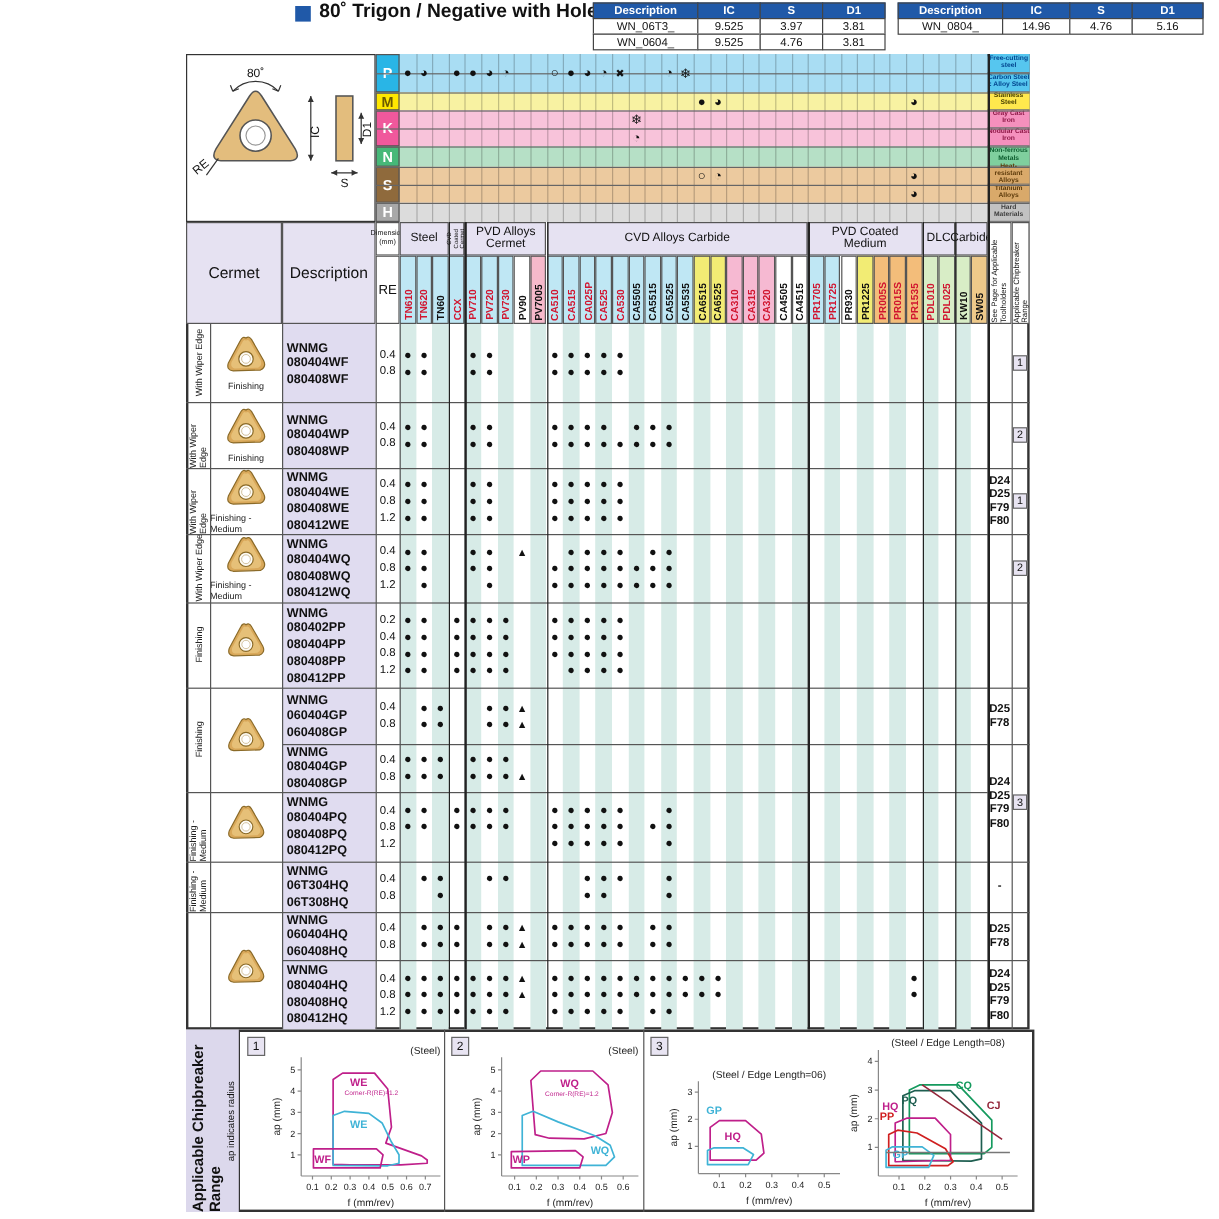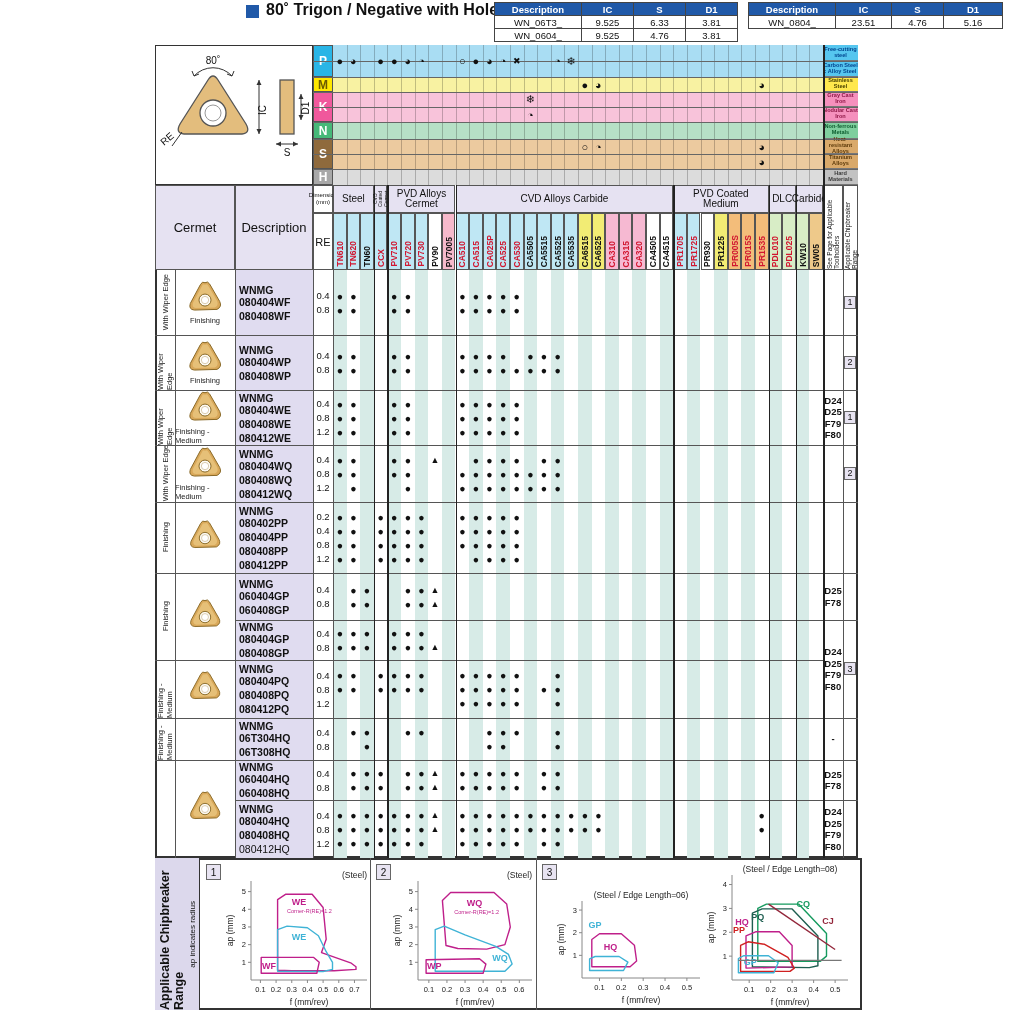--- a/index.html
+++ b/index.html
@@ -15,32 +15,32 @@
 <div id="app">
   <div class="abs" style="left:246px;top:5px;width:13px;height:13px;background:#2059a8;"></div>
   <div class="abs" style="left:266px;top:1px;font-size:16px;font-weight:bold;">80˚ Trigon / Negative with Hole</div>
   <div id="spec-tables">
       <div class="abs" style="left: 494px; top: 2px; width: 88px; height: 14px; border: 1px solid rgb(68, 68, 68); background: rgb(32, 89, 168); color: rgb(255, 255, 255); font-size: 9.5px; display: flex; align-items: center; justify-content: center; font-weight: bold;">Description</div>
       <div class="abs" style="left: 581px; top: 2px; width: 53px; height: 14px; border: 1px solid rgb(68, 68, 68); background: rgb(32, 89, 168); color: rgb(255, 255, 255); font-size: 9.5px; display: flex; align-items: center; justify-content: center; font-weight: bold;">IC</div>
       <div class="abs" style="left: 633px; top: 2px; width: 53px; height: 14px; border: 1px solid rgb(68, 68, 68); background: rgb(32, 89, 168); color: rgb(255, 255, 255); font-size: 9.5px; display: flex; align-items: center; justify-content: center; font-weight: bold;">S</div>
       <div class="abs" style="left: 685px; top: 2px; width: 53px; height: 14px; border: 1px solid rgb(68, 68, 68); background: rgb(32, 89, 168); color: rgb(255, 255, 255); font-size: 9.5px; display: flex; align-items: center; justify-content: center; font-weight: bold;">D1</div>
       <div class="abs" style="left: 494px; top: 15px; width: 88px; height: 14px; border: 1px solid rgb(68, 68, 68); background: rgb(255, 255, 255); color: rgb(17, 17, 17); font-size: 9.5px; display: flex; align-items: center; justify-content: center;">WN_06T3_</div>
       <div class="abs" style="left: 581px; top: 15px; width: 53px; height: 14px; border: 1px solid rgb(68, 68, 68); background: rgb(255, 255, 255); color: rgb(17, 17, 17); font-size: 9.5px; display: flex; align-items: center; justify-content: center;">9.525</div>
-      <div class="abs" style="left: 633px; top: 15px; width: 53px; height: 14px; border: 1px solid rgb(68, 68, 68); background: rgb(255, 255, 255); color: rgb(17, 17, 17); font-size: 9.5px; display: flex; align-items: center; justify-content: center;">6.33</div>
+      <div class="abs" style="left: 633px; top: 15px; width: 53px; height: 14px; border: 1px solid rgb(68, 68, 68); background: rgb(255, 255, 255); color: rgb(17, 17, 17); font-size: 9.5px; display: flex; align-items: center; justify-content: center;">3.97</div>
       <div class="abs" style="left: 685px; top: 15px; width: 53px; height: 14px; border: 1px solid rgb(68, 68, 68); background: rgb(255, 255, 255); color: rgb(17, 17, 17); font-size: 9.5px; display: flex; align-items: center; justify-content: center;">3.81</div>
       <div class="abs" style="left: 494px; top: 28px; width: 88px; height: 14px; border: 1px solid rgb(68, 68, 68); background: rgb(255, 255, 255); color: rgb(17, 17, 17); font-size: 9.5px; display: flex; align-items: center; justify-content: center;">WN_0604_</div>
       <div class="abs" style="left: 581px; top: 28px; width: 53px; height: 14px; border: 1px solid rgb(68, 68, 68); background: rgb(255, 255, 255); color: rgb(17, 17, 17); font-size: 9.5px; display: flex; align-items: center; justify-content: center;">9.525</div>
       <div class="abs" style="left: 633px; top: 28px; width: 53px; height: 14px; border: 1px solid rgb(68, 68, 68); background: rgb(255, 255, 255); color: rgb(17, 17, 17); font-size: 9.5px; display: flex; align-items: center; justify-content: center;">4.76</div>
       <div class="abs" style="left: 685px; top: 28px; width: 53px; height: 14px; border: 1px solid rgb(68, 68, 68); background: rgb(255, 255, 255); color: rgb(17, 17, 17); font-size: 9.5px; display: flex; align-items: center; justify-content: center;">3.81</div>
       <div class="abs" style="left: 748px; top: 2px; width: 88px; height: 14px; border: 1px solid rgb(68, 68, 68); background: rgb(32, 89, 168); color: rgb(255, 255, 255); font-size: 9.5px; display: flex; align-items: center; justify-content: center; font-weight: bold;">Description</div>
       <div class="abs" style="left: 835px; top: 2px; width: 57px; height: 14px; border: 1px solid rgb(68, 68, 68); background: rgb(32, 89, 168); color: rgb(255, 255, 255); font-size: 9.5px; display: flex; align-items: center; justify-content: center; font-weight: bold;">IC</div>
       <div class="abs" style="left: 891px; top: 2px; width: 53px; height: 14px; border: 1px solid rgb(68, 68, 68); background: rgb(32, 89, 168); color: rgb(255, 255, 255); font-size: 9.5px; display: flex; align-items: center; justify-content: center; font-weight: bold;">S</div>
       <div class="abs" style="left: 943px; top: 2px; width: 60px; height: 14px; border: 1px solid rgb(68, 68, 68); background: rgb(32, 89, 168); color: rgb(255, 255, 255); font-size: 9.5px; display: flex; align-items: center; justify-content: center; font-weight: bold;">D1</div>
       <div class="abs" style="left: 748px; top: 15px; width: 88px; height: 14px; border: 1px solid rgb(68, 68, 68); background: rgb(255, 255, 255); color: rgb(17, 17, 17); font-size: 9.5px; display: flex; align-items: center; justify-content: center;">WN_0804_</div>
-      <div class="abs" style="left: 835px; top: 15px; width: 57px; height: 14px; border: 1px solid rgb(68, 68, 68); background: rgb(255, 255, 255); color: rgb(17, 17, 17); font-size: 9.5px; display: flex; align-items: center; justify-content: center;">23.51</div>
+      <div class="abs" style="left: 835px; top: 15px; width: 57px; height: 14px; border: 1px solid rgb(68, 68, 68); background: rgb(255, 255, 255); color: rgb(17, 17, 17); font-size: 9.5px; display: flex; align-items: center; justify-content: center;">14.96</div>
       <div class="abs" style="left: 891px; top: 15px; width: 53px; height: 14px; border: 1px solid rgb(68, 68, 68); background: rgb(255, 255, 255); color: rgb(17, 17, 17); font-size: 9.5px; display: flex; align-items: center; justify-content: center;">4.76</div>
       <div class="abs" style="left: 943px; top: 15px; width: 60px; height: 14px; border: 1px solid rgb(68, 68, 68); background: rgb(255, 255, 255); color: rgb(17, 17, 17); font-size: 9.5px; display: flex; align-items: center; justify-content: center;">5.16</div>
     </div>
   <div id="main-table">
       <div class="abs" style="left: 155px; top: 45px; width: 703px; height: 813px; border: 2px solid rgb(51, 51, 51);"></div>
       <div class="abs" style="left: 333px; top: 270px; width: 13.6111px; height: 588px; background: rgb(215, 235, 231);"></div>
       <div class="abs" style="left: 360.222px; top: 270px; width: 13.6111px; height: 588px; background: rgb(215, 235, 231);"></div>
       <div class="abs" style="left: 387.444px; top: 270px; width: 13.6111px; height: 588px; background: rgb(215, 235, 231);"></div>
       <div class="abs" style="left: 414.667px; top: 270px; width: 13.6111px; height: 588px; background: rgb(215, 235, 231);"></div>
       <div class="abs" style="left: 441.889px; top: 270px; width: 13.6111px; height: 588px; background: rgb(215, 235, 231);"></div>
@@ -756,21 +756,21 @@
       <div class="abs" style="left: 484.028px; top: 822px; width: 11px; height: 14px; display: flex; align-items: center; justify-content: center; font-size: 10.5px; color: rgb(17, 17, 17);">●</div>
       <div class="abs" style="left: 497.639px; top: 822px; width: 11px; height: 14px; display: flex; align-items: center; justify-content: center; font-size: 10.5px; color: rgb(17, 17, 17);">●</div>
       <div class="abs" style="left: 511.25px; top: 822px; width: 11px; height: 14px; display: flex; align-items: center; justify-content: center; font-size: 10.5px; color: rgb(17, 17, 17);">●</div>
       <div class="abs" style="left: 524.861px; top: 822px; width: 11px; height: 14px; display: flex; align-items: center; justify-content: center; font-size: 10.5px; color: rgb(17, 17, 17);">●</div>
       <div class="abs" style="left: 538.472px; top: 822px; width: 11px; height: 14px; display: flex; align-items: center; justify-content: center; font-size: 10.5px; color: rgb(17, 17, 17);">●</div>
       <div class="abs" style="left: 552.083px; top: 822px; width: 11px; height: 14px; display: flex; align-items: center; justify-content: center; font-size: 10.5px; color: rgb(17, 17, 17);">●</div>
       <div class="abs" style="left: 565.694px; top: 822px; width: 11px; height: 14px; display: flex; align-items: center; justify-content: center; font-size: 10.5px; color: rgb(17, 17, 17);">●</div>
       <div class="abs" style="left: 579.306px; top: 822px; width: 11px; height: 14px; display: flex; align-items: center; justify-content: center; font-size: 10.5px; color: rgb(17, 17, 17);">●</div>
       <div class="abs" style="left: 592.917px; top: 822px; width: 11px; height: 14px; display: flex; align-items: center; justify-content: center; font-size: 10.5px; color: rgb(17, 17, 17);">●</div>
       <div class="abs" style="left: 756.25px; top: 822px; width: 11px; height: 14px; display: flex; align-items: center; justify-content: center; font-size: 10.5px; color: rgb(17, 17, 17);">●</div>
-      <div class="abs" style="left: 239px; top: 836px; width: 70px; height: 14px; font-size: 10.5px; font-weight: normal; display: flex; align-items: center;">      080412HQ</div>
+      <div class="abs" style="left: 239px; top: 836px; width: 70px; height: 14px; font-size: 10.5px; font-weight: bold; display: flex; align-items: center;">      080412HQ</div>
       <div class="abs" style="left: 313px; top: 836px; width: 20px; height: 14px; font-size: 9.5px; display: flex; align-items: center; justify-content: center;">1.2</div>
       <div class="abs" style="left: 334.306px; top: 836px; width: 11px; height: 14px; display: flex; align-items: center; justify-content: center; font-size: 10.5px; color: rgb(17, 17, 17);">●</div>
       <div class="abs" style="left: 347.917px; top: 836px; width: 11px; height: 14px; display: flex; align-items: center; justify-content: center; font-size: 10.5px; color: rgb(17, 17, 17);">●</div>
       <div class="abs" style="left: 361.528px; top: 836px; width: 11px; height: 14px; display: flex; align-items: center; justify-content: center; font-size: 10.5px; color: rgb(17, 17, 17);">●</div>
       <div class="abs" style="left: 375.139px; top: 836px; width: 11px; height: 14px; display: flex; align-items: center; justify-content: center; font-size: 10.5px; color: rgb(17, 17, 17);">●</div>
       <div class="abs" style="left: 388.75px; top: 836px; width: 11px; height: 14px; display: flex; align-items: center; justify-content: center; font-size: 10.5px; color: rgb(17, 17, 17);">●</div>
       <div class="abs" style="left: 402.361px; top: 836px; width: 11px; height: 14px; display: flex; align-items: center; justify-content: center; font-size: 10.5px; color: rgb(17, 17, 17);">●</div>
       <div class="abs" style="left: 415.972px; top: 836px; width: 11px; height: 14px; display: flex; align-items: center; justify-content: center; font-size: 10.5px; color: rgb(17, 17, 17);">●</div>
       <div class="abs" style="left: 456.806px; top: 836px; width: 11px; height: 14px; display: flex; align-items: center; justify-content: center; font-size: 10.5px; color: rgb(17, 17, 17);">●</div>
       <div class="abs" style="left: 470.417px; top: 836px; width: 11px; height: 14px; display: flex; align-items: center; justify-content: center; font-size: 10.5px; color: rgb(17, 17, 17);">●</div>

